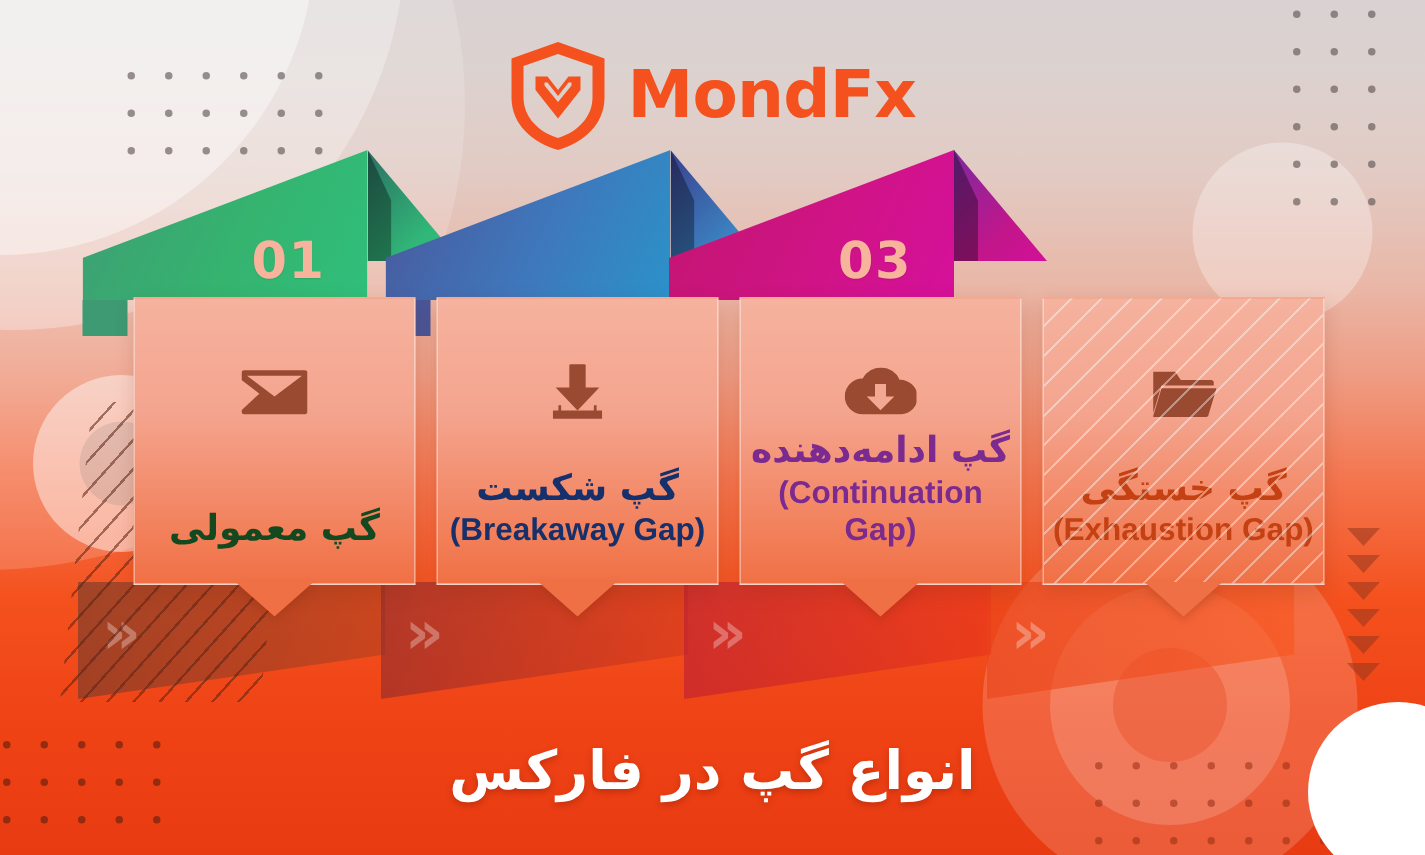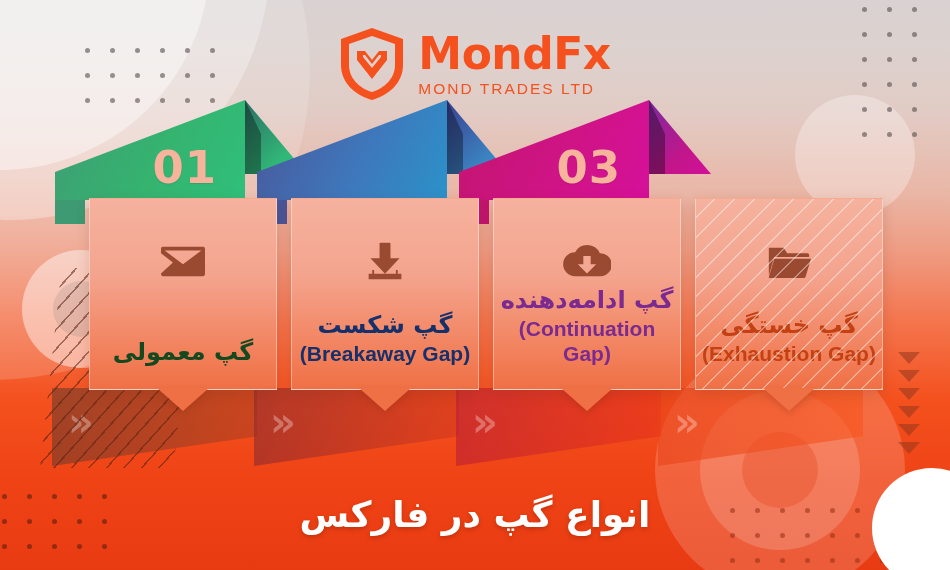--- a/index.html
+++ b/index.html
@@ -96,36 +96,36 @@
   .banner .fold{
     position:absolute;left:190px;top:0px;width:16px;height:74px;
     clip-path:polygon(0% 0%, 100% 46%, 100% 100%, 0% 100%);
     background:rgba(0,0,0,.34);
   }
   .banner .leg{
     position:absolute;left:0px;top:100px;width:30px;height:24px;
   }
   .banner .num{
     position:absolute;right:28px;bottom:6px;
-    font-size:45px;font-weight:bold;color:#f7b39b;letter-spacing:1px;
+    font-size:34px;font-weight:bold;color:#f7b39b;letter-spacing:1px;
     font-family:"DejaVu Sans","Liberation Sans",sans-serif;
     text-shadow:0 1px 1px rgba(0,0,0,.10);
   }
 
   #b1{left:55px;}
   #b1 .body{background:linear-gradient(115deg,#3f9d74 0%,#35b36f 55%,#2fbf7a 100%);}
   #b1 .tail{background:linear-gradient(135deg,#2c6f63 0%,#31b778 70%,#2fc07c 100%);}
   #b1 .leg{background:#3d9a72;}
 
   #b2{left:257px;}
   #b2 .body{background:linear-gradient(115deg,#4a5699 0%,#3f77bb 55%,#2b92c9 100%);}
   #b2 .tail{background:linear-gradient(135deg,#3b3f8e 0%,#3b82c0 70%,#2f93c9 100%);}
   #b2 .leg{background:#4a5699;}
 
-  #b3{left:459px;}
+  #b3{left:446px;}
   #b3 .body{background:linear-gradient(115deg,#c2156f 0%,#cf1485 55%,#d5109a 100%);}
   #b3 .tail{background:linear-gradient(135deg,#7c2aa0 0%,#c2168a 65%,#d3109a 100%);}
   #b3 .leg{background:#c2156f;}
 
   #b4{left:661px;}
   #b4 .body{background:linear-gradient(115deg,#f96a10 0%,#fb8413 55%,#fd9b12 100%);}
   #b4 .tail{background:linear-gradient(135deg,#ea3f12 0%,#fa8412 65%,#fd9a12 100%);}
   #b4 .leg{background:#f96a10;}
 
   
@@ -316,21 +316,20 @@
     <span class="logo-mark">
       <svg viewBox="0 0 66 74" width="66" height="74" aria-hidden="true">
         <path fill="#f4511e" d="M33 1 L64 12 V38 C64 56 50 68 33 73 C16 68 2 56 2 38 V12 Z
                                  M33 9 L10 17 V38 C10 51 20 61 33 65 C46 61 56 51 56 38 V17 Z"></path>
         <path fill="#f4511e" d="M18 24 L26 24 L33 33 L40 24 L48 24 L48 33 L33 52 L18 33 Z
                                  M33 41 L42 30 L42 28 L40 28 L33 37 L26 28 L24 28 L24 30 Z"></path>
       </svg>
     </span>
     <span class="logo-text">
       <span class="logo-name">MondFx</span>
-      <span class="logo-sub">MOND TRADES LTD</span>
     </span>
   </div>
 
   <div class="banner" id="b1">
     <div class="leg"></div>
     <div class="tail"></div>
     <div class="fold"></div>
     <div class="body"></div>
     <div class="num">01</div>
   </div>

